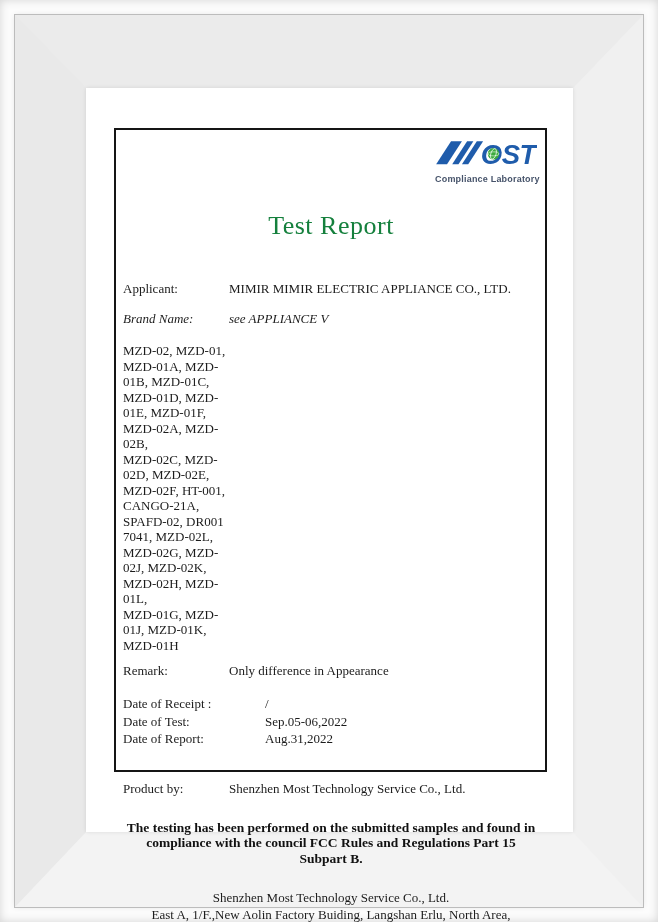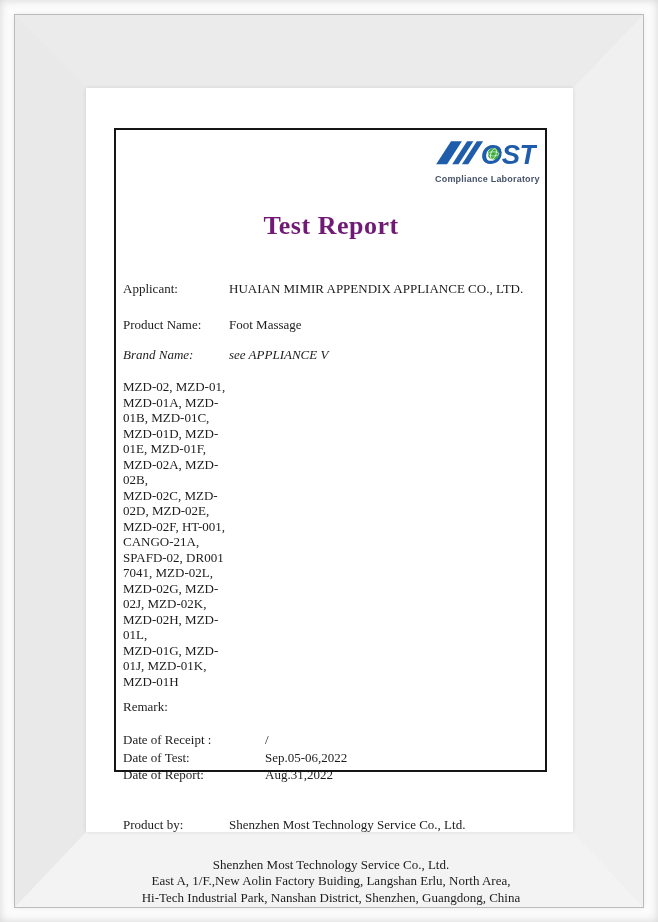--- a/index.html
+++ b/index.html
@@ -41,22 +41,22 @@
   .logo-inner { display:inline-block; width:102px; }
   .logo-inner svg { display:block; width:102px; height:30px; }
   .logo-tagline {
     display:block; margin-top:1px;
     font-family:"Liberation Sans", sans-serif;
     font-size:9px; font-weight:bold; letter-spacing:0.2px;
     color:#46536a; text-align:left; white-space:nowrap;
   }
   .page-title {
     margin-top:24px;
-    font-size:26px; line-height:30px; font-weight:bold;
-    text-align:center; letter-spacing:0.5px; color:#701a75;
+    font-size:26px; line-height:30px; font-weight:normal;
+    text-align:center; letter-spacing:0.5px; color:#15803d;
   }
   .fields { margin-top:40px; }
   .row { display:grid; grid-template-columns:106px 1fr; }
   .row .label { white-space:nowrap; }
   .row-product { margin-top:20px; }
   .row-brand   { margin-top:14px;font-style:italic; }
   .row-model   { margin-top:16px; }
   .row-model .value { white-space:pre-line; line-height:15.5px; }
   .row-remark  { margin-top:10px; }
   .dates { margin-top:16px; }
@@ -93,40 +93,37 @@
             </svg>
             <span class="logo-tagline">Compliance Laboratory</span>
           </span>
         </div>
 
         <div class="page-title">Test Report</div>
 
         <div class="fields">
           <div class="row row-applicant">
             <span class="label">Applicant:</span>
-            <span class="value">HUAIAN MIMIR APPENDIX APPLIANCE CO., LTD.</span>
-          </div>
-          <div class="row row-product">
-            <span class="label">Product Name:</span>
-            <span class="value">Foot Massage</span>
+            <span class="value">MIMIR MIMIR ELECTRIC APPLIANCE CO., LTD.</span>
           </div>
           <div class="row row-brand">
             <span class="label">Brand Name:</span>
             <span class="value">see APPLIANCE V</span>
           </div>
           <div class="row row-model">
             <span class="value">MZD-02, MZD-01, MZD-01A, MZD-01B, MZD-01C,
 MZD-01D, MZD-01E, MZD-01F, MZD-02A, MZD-02B,
 MZD-02C, MZD-02D, MZD-02E, MZD-02F, HT-001,
 CANGO-21A, SPAFD-02, DR001 7041, MZD-02L,
 MZD-02G, MZD-02J, MZD-02K, MZD-02H, MZD-01L,
 MZD-01G, MZD-01J, MZD-01K, MZD-01H</span>
           </div>
           <div class="row row-remark">
             <span class="label">Remark:</span>
+            <span class="value">Only difference in Appearance</span>
           </div>
 
           <div class="dates">
             <div class="row">
               <span class="label">Date of Receipt :</span>
               <span class="value">/</span>
             </div>
             <div class="row">
               <span class="label">Date of Test:</span>
               <span class="value">Sep.05-06,2022</span>
@@ -136,20 +133,22 @@
               <span class="value">Aug.31,2022</span>
             </div>
           </div>
 
           <div class="row row-prepared">
             <span class="label">Product by:</span>
             <span class="value">Shenzhen Most Technology Service Co., Ltd.</span>
           </div>
         </div>
 
+        <div class="statement">The testing has been performed on the submitted samples and found in
+compliance with the council FCC Rules and Regulations Part 15 Subpart B.</div>
 
         <div class="doc-footer">Shenzhen Most Technology Service Co., Ltd.
 East A, 1/F.,New Aolin Factory Buiding, Langshan Erlu, North Area,
 Hi-Tech Industrial Park, Nanshan District, Shenzhen, Guangdong, China</div>
 
       </div>
     </div>
   </div>
 </div>
 

